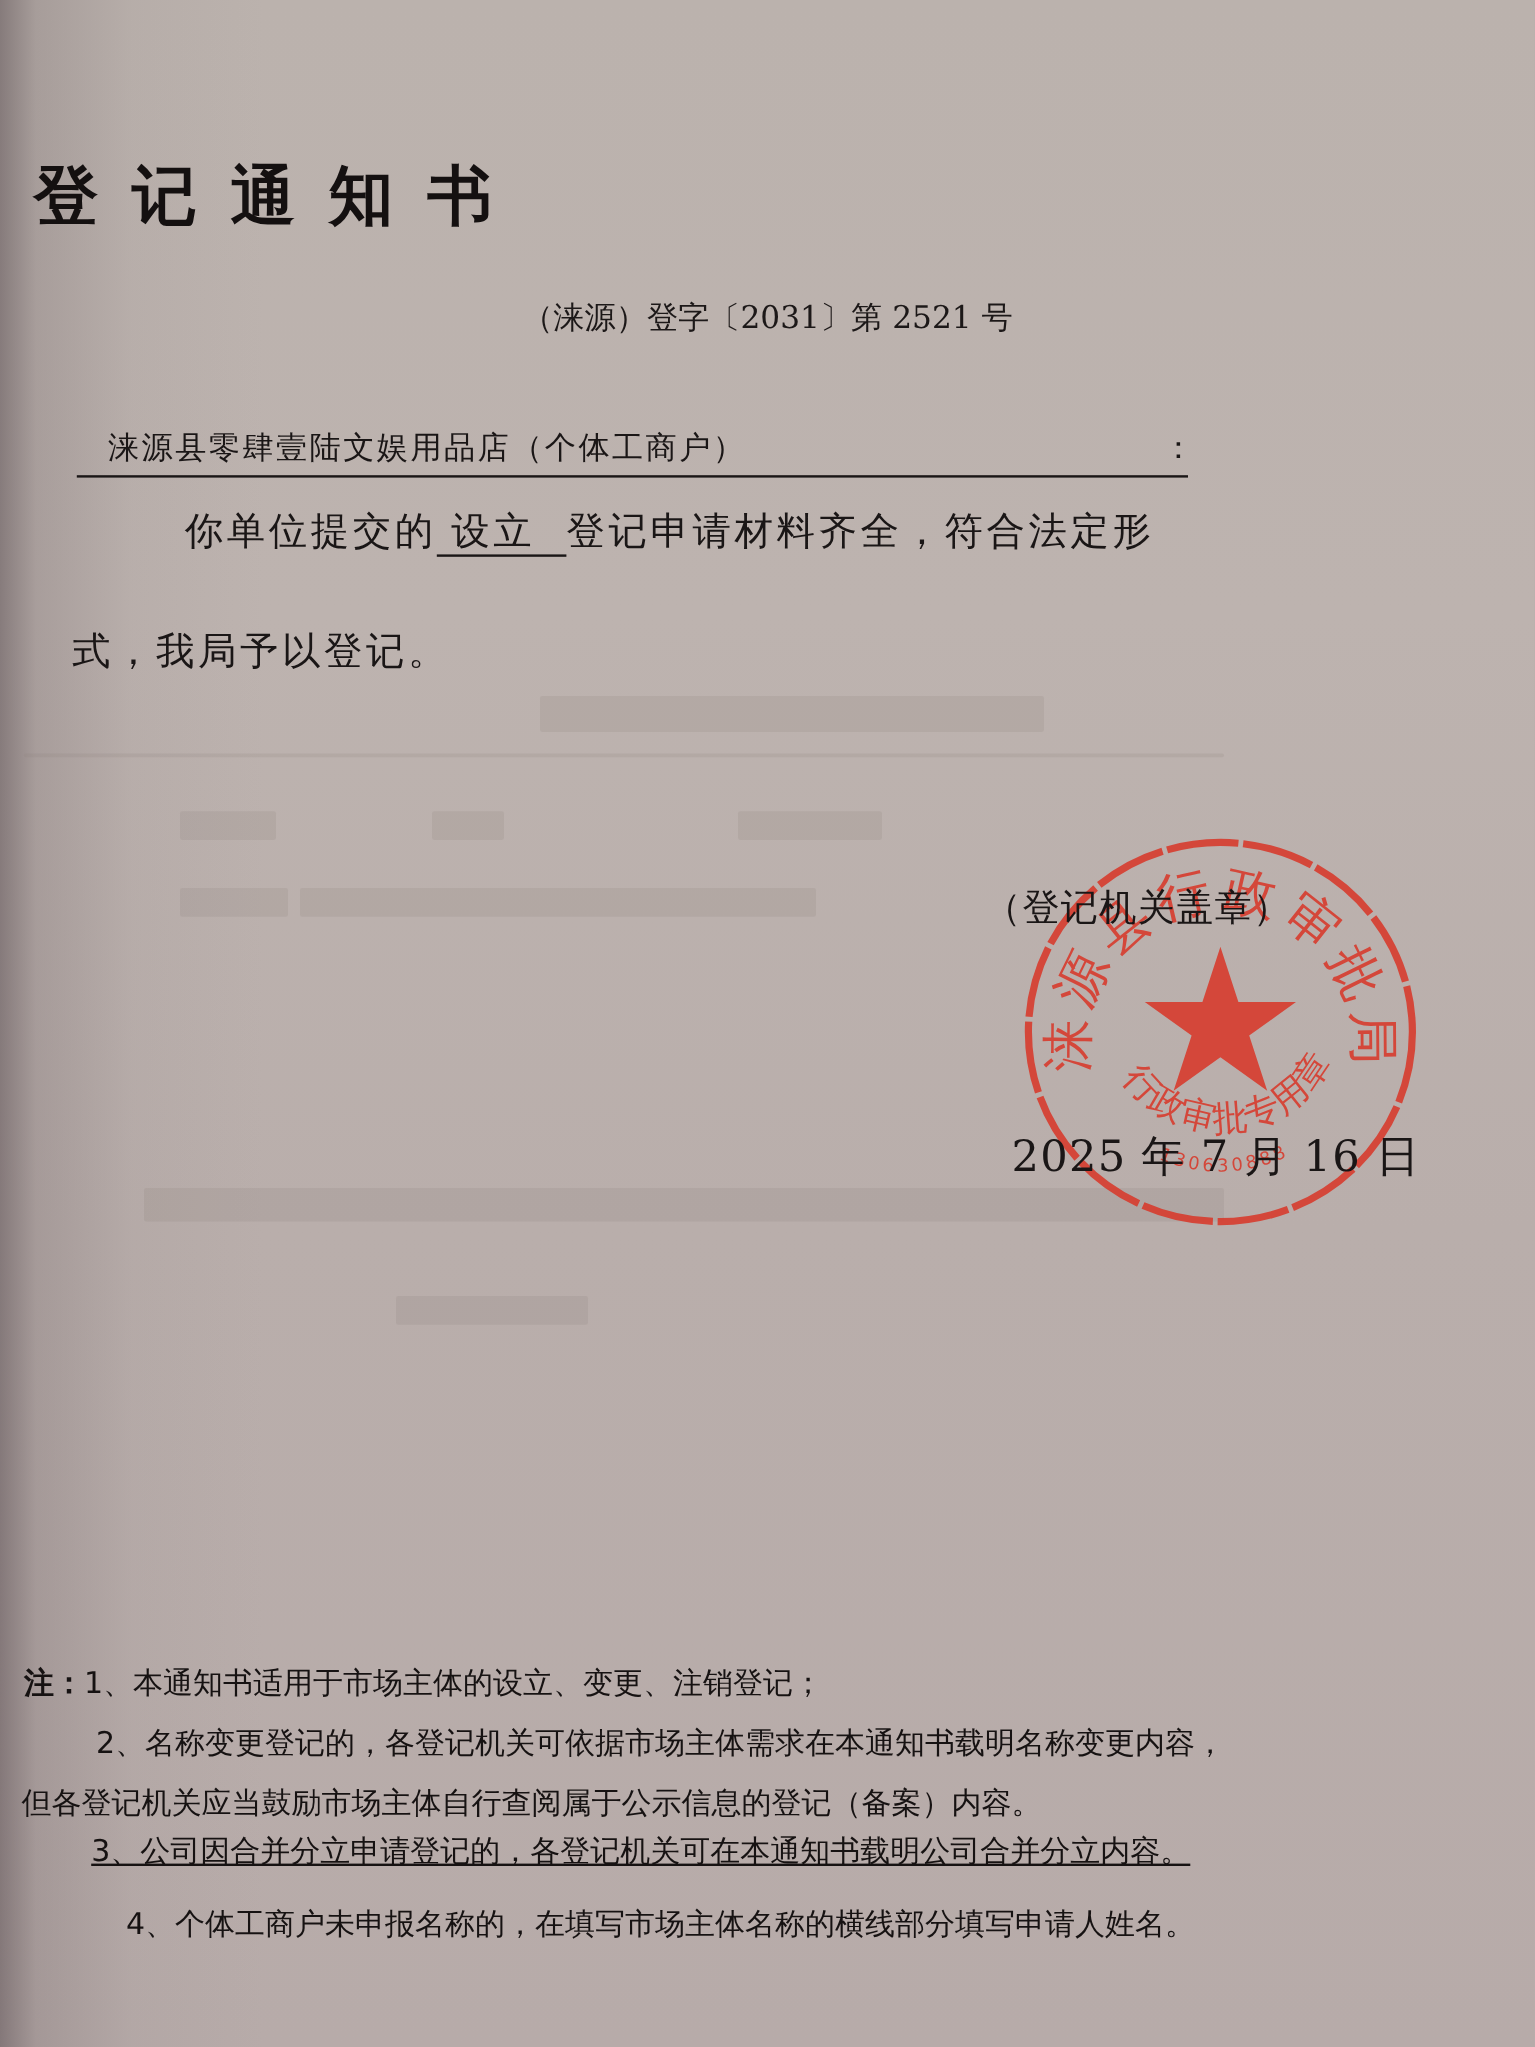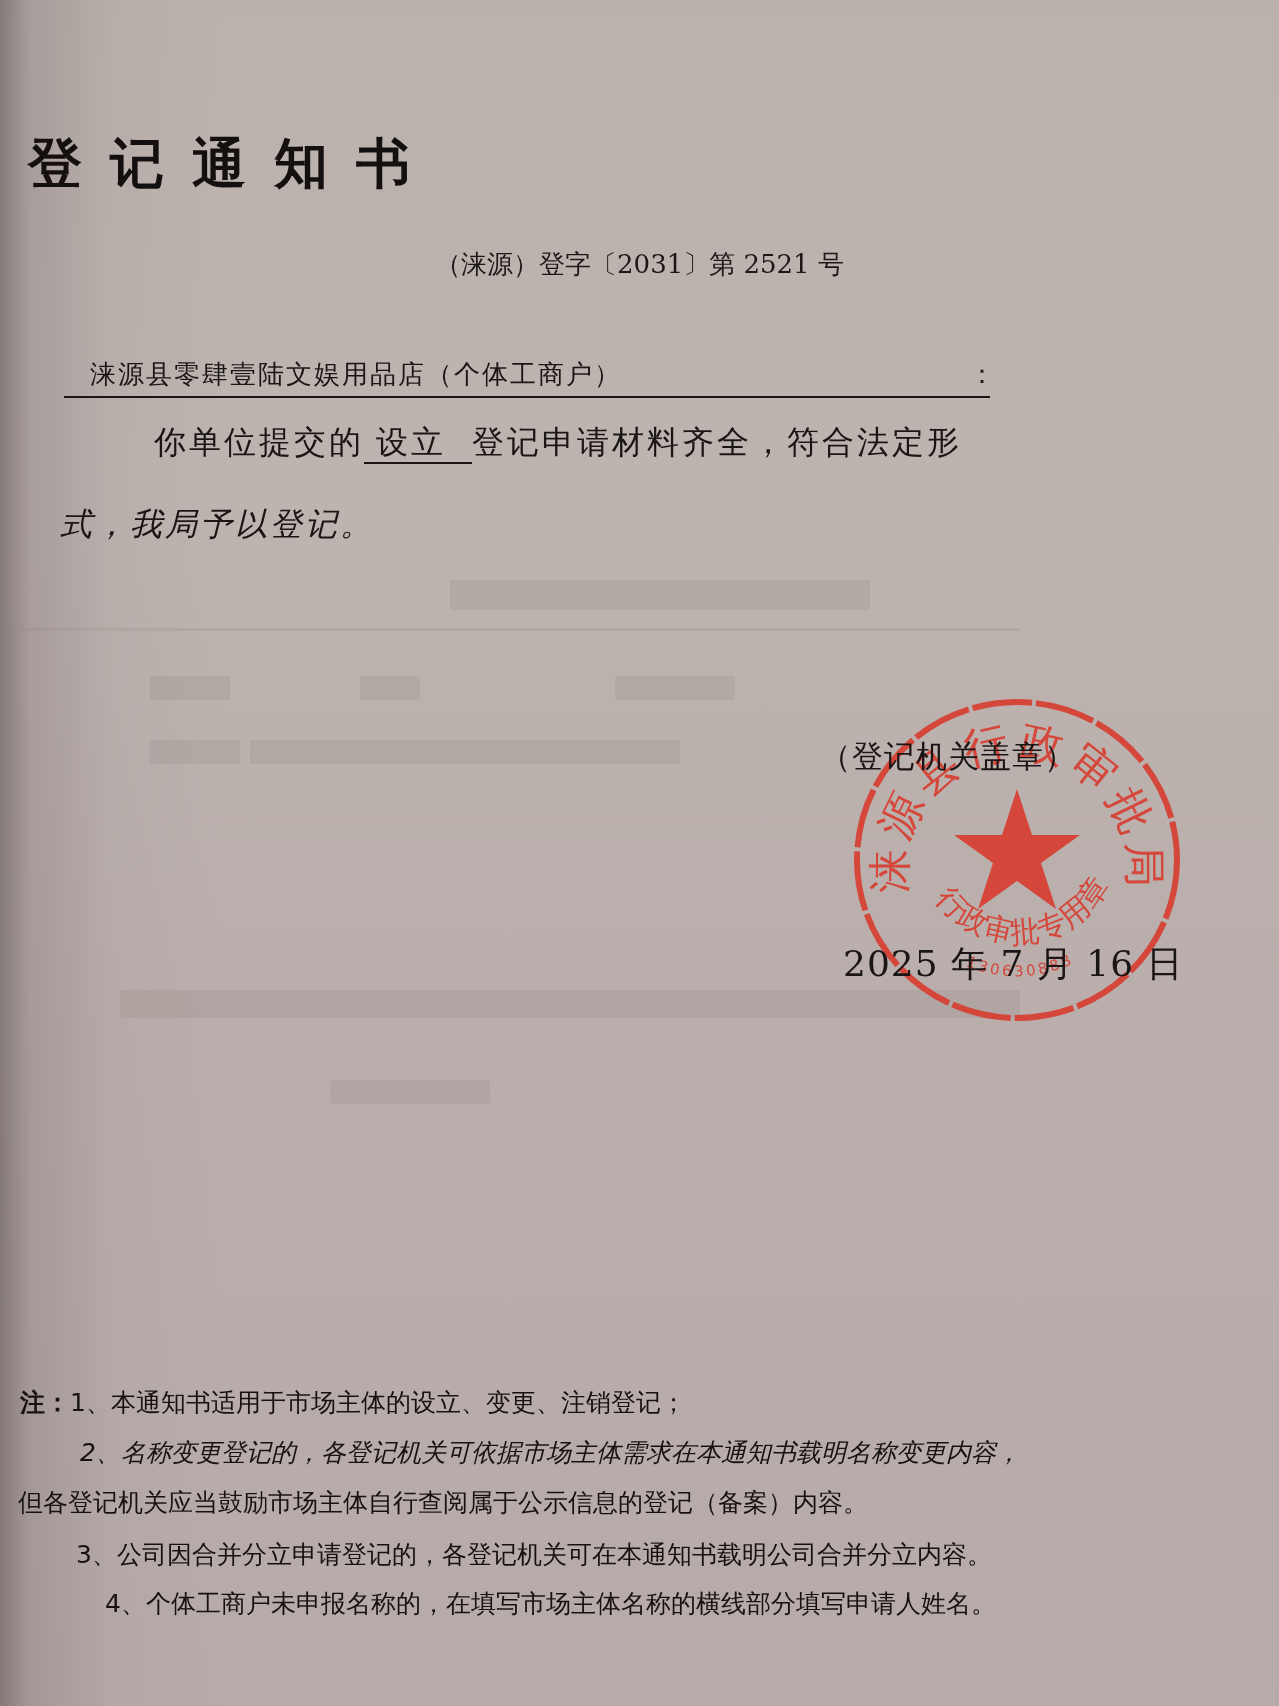--- a/index.html
+++ b/index.html
@@ -64,21 +64,21 @@
     .addressee .name { padding-left: 26px; }
     .addressee .colon { position: absolute; left: 905px; top: 0; }
     .body-line {
       position: absolute;
       font-size: 32px;
       line-height: 44px;
       letter-spacing: 3px;
       white-space: nowrap;
     }
     .body-line.l1 { left: 154px; top: 420px; }
-    .body-line.l2 { left: 60px; top: 502px; font-style: italic; }
+    .body-line.l2 { left: 60px; top: 520px; }
     .blank {
       display: inline-block;
       border-bottom: 2px solid #1a1616;
       padding: 0 26px 0 12px;
       line-height: 40px;
     }
     .seal-label {
       position: absolute;
       left: 820px; top: 736px;
       font-size: 31px;
@@ -105,23 +105,23 @@
       position: absolute;
       left: 0; top: 1378px;
       width: 1279px;
       font-family: "DejaVu Sans", "Liberation Sans", sans-serif;
       font-size: 25px;
       line-height: 50px;
       color: #161212;
     }
     .note-line { position: absolute; white-space: nowrap; }
     .note-line.n1 { left: 20px; top: 0; }
-    .note-line.n2 { left: 80px; top: 50px; font-style: italic; }
+    .note-line.n2 { left: 80px; top: 50px; }
     .note-line.n2b { left: 18px; top: 100px; }
-    .note-line.n3 { left: 76px; top: 152px; }
+    .note-line.n3 { left: 76px; top: 140px; text-decoration: underline; }
     .note-line.n4 { left: 76px; top: 201px; margin-left: 29px; }
     .note-prefix { font-weight: bold; }
   </style>
 </head>
 <body>
 
 <div class="paper">
 
   <div class="ghost" style="left:450px;top:580px;width:420px;height:30px;"></div>
   <div class="ghost" style="left:20px;top:628px;width:1000px;height:3px;"></div>

